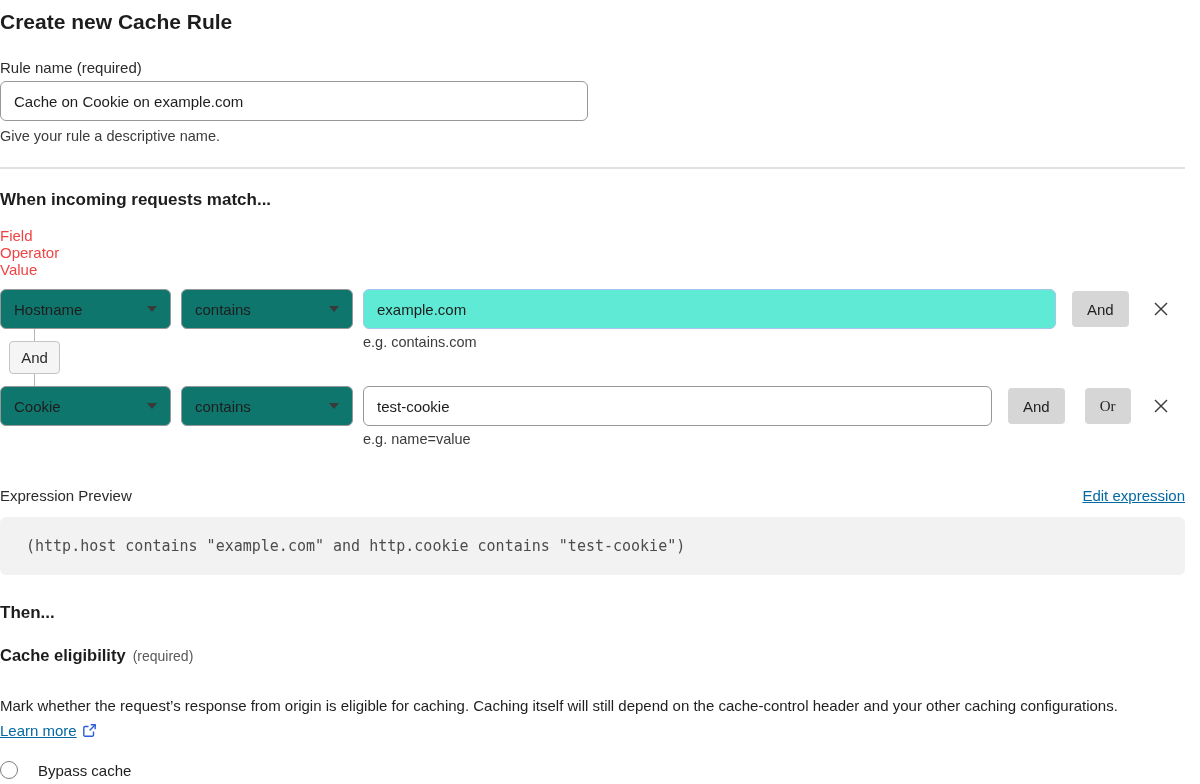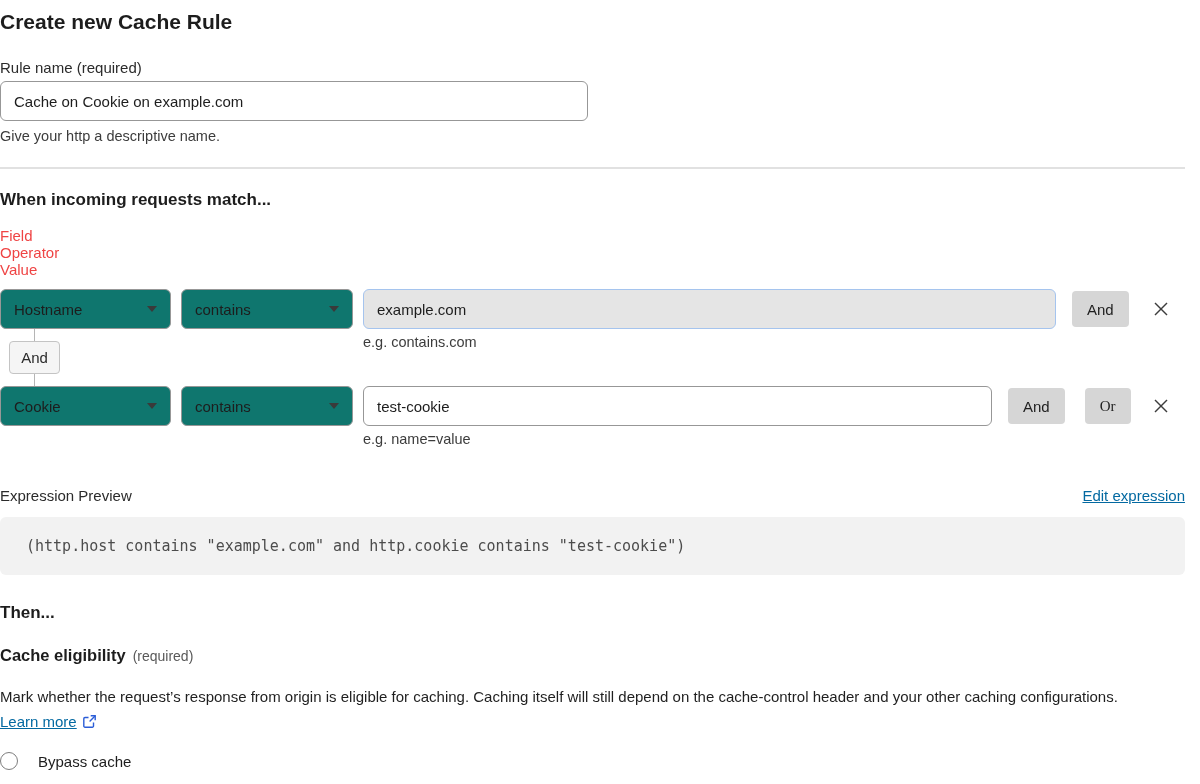--- a/index.html
+++ b/index.html
@@ -38,21 +38,21 @@
     height: 40px; border: 1px solid #979797; border-radius: 6px; background: #0f766e;
     display: flex; align-items: center; justify-content: space-between;
     padding: 0 13px; font-size: 15px; cursor: pointer;
   }
   .caret {
     width: 0; height: 0; flex: none;
     border-left: 5px solid transparent; border-right: 5px solid transparent;
     border-top: 6px solid #3a3a3a; margin-left: 8px;
   }
 
-  .value-input-1 { width: 693px; background: #e5e5e5; border-color: #a5c4ee; }
+  .value-input-1 { width: 693px; background: #5eead4; border-color: #a5c4ee; }
   .value-input-2 { width: 629px; }
 
   .gray-btn {
     height: 36px; padding: 0 15px; background: #d6d6d6; color: #1f1f1f;
     border: none; border-radius: 4px; font-size: 15px; cursor: pointer;
     font-family: "Liberation Sans", sans-serif;
   }
   .ml16 { margin-left: 16px; }
   .ml20 { margin-left: 20px; font-family: Liberation Serif, serif; }
 
@@ -79,21 +79,21 @@
     margin-top: 13px; height: 58px; background: #f2f2f2; border-radius: 6px;
     display: flex; align-items: center; padding: 0 26px;
     font-family: "DejaVu Sans Mono", monospace; font-size: 15px; color: #4c4c4c;
   }
 
   h2.then-heading { font-size: 17px; font-weight: 700; margin: 28px 0 0; }
 
   .elig-heading { margin-top: 23px; font-size: 16.5px; font-weight: 700; }
   .required-tag { font-size: 14px; font-weight: 400; color: #595959; margin-left: 7px; }
 
-  .desc { margin-top: 19px; font-size: 15px; line-height: 25px; max-width: 1148px; color: #1f1f1f; }
+  .desc { margin-top: 28px; font-size: 15px; line-height: 25px; max-width: 1148px; color: #1f1f1f; }
   .ext-icon { display: inline-block; vertical-align: -2px; margin-left: 5px; }
 
   .radio-row { display: flex; align-items: center; cursor: pointer; }
   .radio-row.first { margin-top: 16px; }
   .radio-row.second { margin-top: 23px; }
   .radio-outer {
     width: 18px; height: 18px; border-radius: 50%; border: 1.5px solid #7e7e7e;
     background: #fff; flex: none; display: flex; align-items: center; justify-content: center;
   }
   .radio-outer.selected { border: 2px solid #222; }
@@ -103,21 +103,21 @@
 </style>
 </head>
 <body>
 
 <div class="page">
 
   <h1 class="page-title">Create new Cache Rule</h1>
 
   <label class="field-label">Rule name (required)</label>
   <input class="text-input rule-name-input" type="text" value="Cache on Cookie on example.com" style="">
-  <div class="helper">Give your http a descriptive name.</div>
+  <div class="helper">Give your rule a descriptive name.</div>
 
   <hr class="divider">
 
   <h2 class="section-heading">When incoming requests match...</h2>
 
   <div class="col-labels">
     <div class="w-field">Field</div>
     <div class="w-op">Operator</div>
     <div>Value</div>
   </div>

